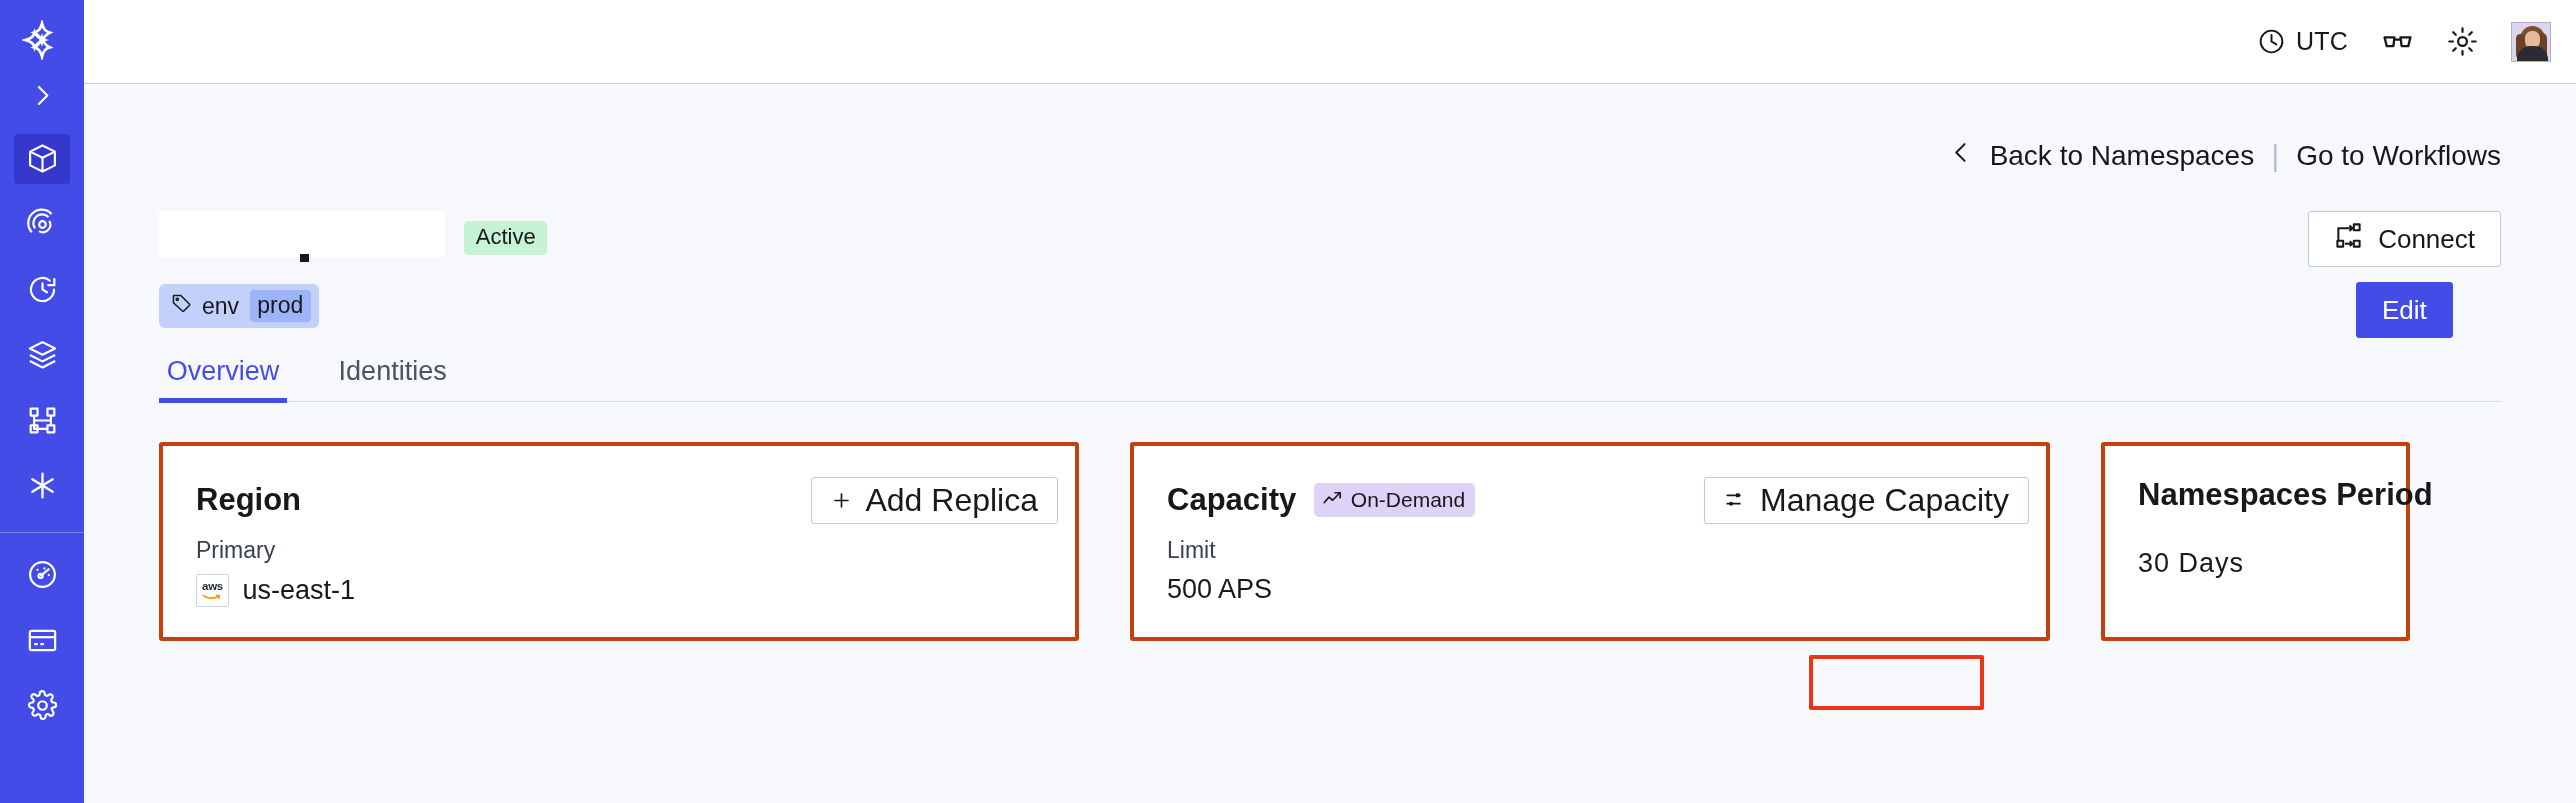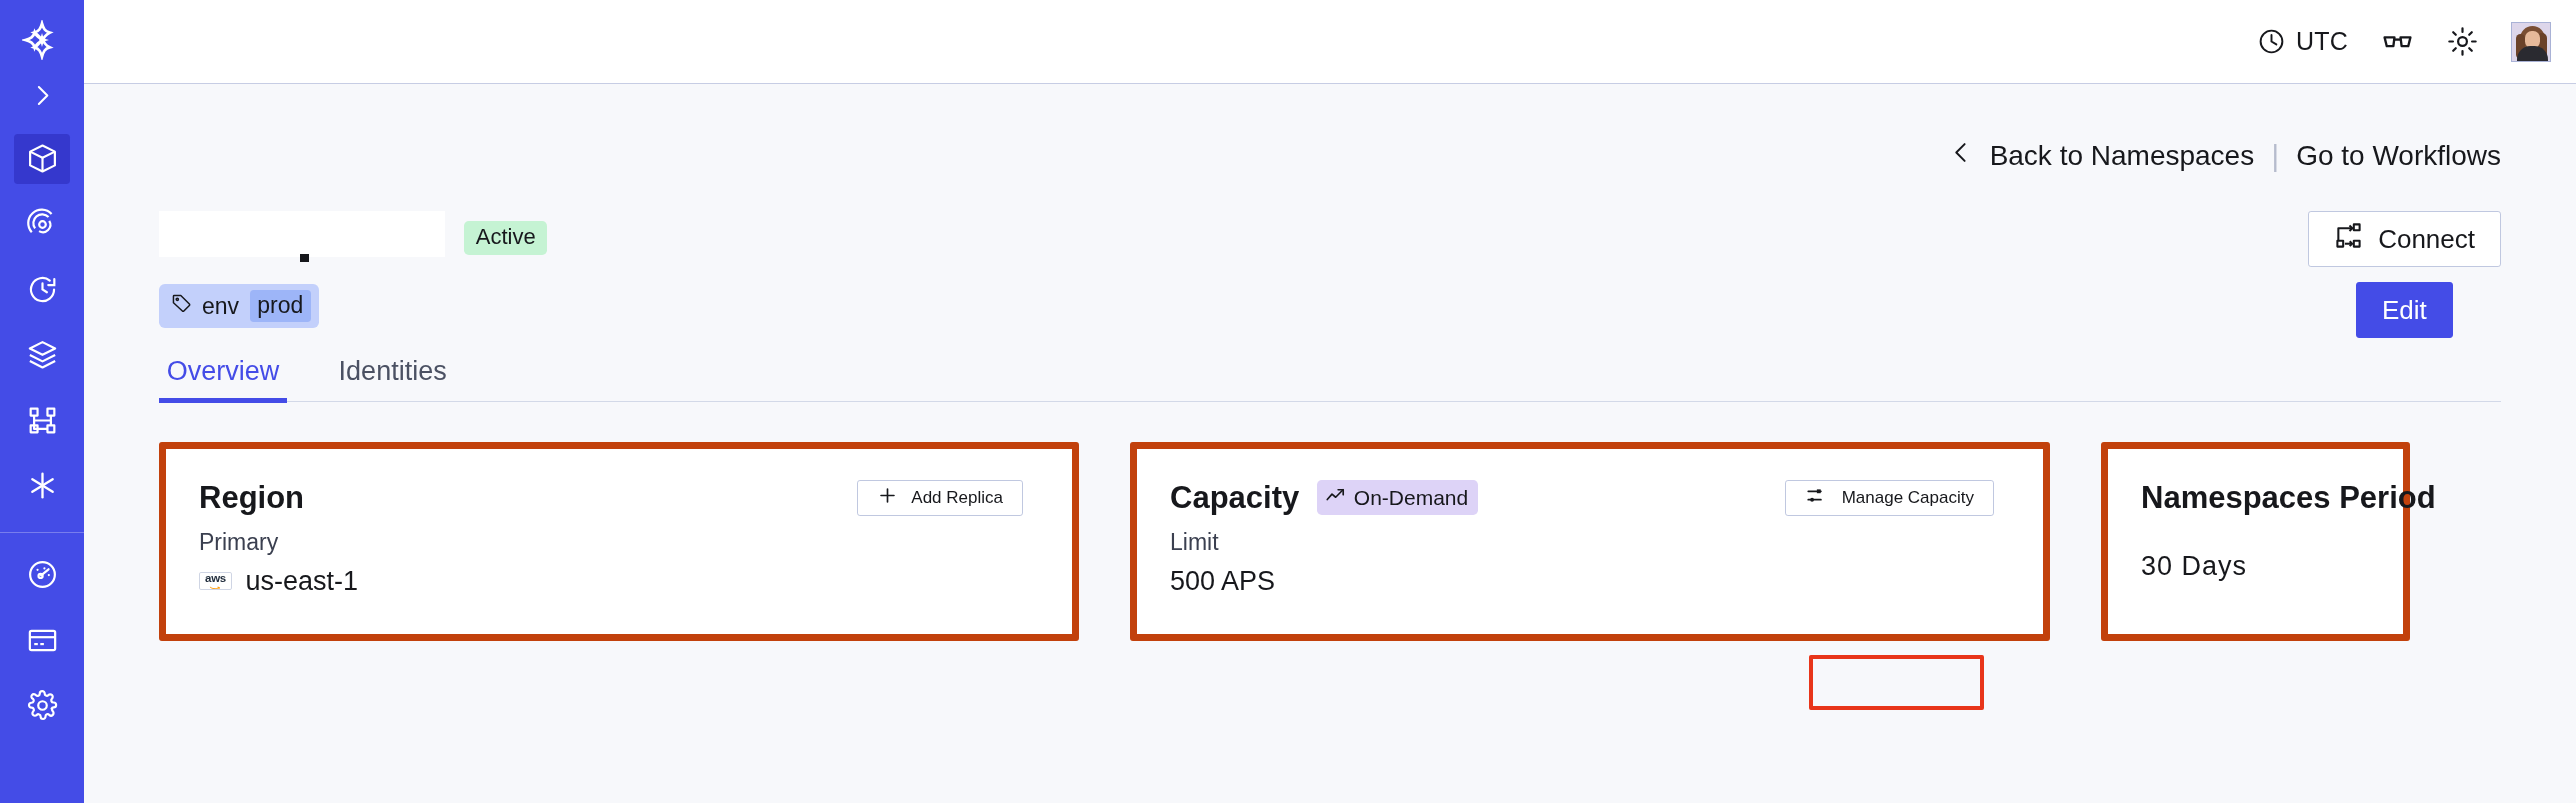--- a/index.html
+++ b/index.html
@@ -133,46 +133,46 @@
   }
   .tab.active { color: #444ce7; }
   .tab.active::after {
     content: ""; position: absolute; left: 0; right: 0; bottom: -1.9px;
     height: 4.8px; background: #444ce7;
   }
 
   
   .cards { margin-top: 40px; display: flex; gap: 51px; }
   .card {
-    background: #ffffff; border: 7px solid #c2410c; border-radius: 2.9px;
-    height: 199px; padding: 31px 49px 0 33px; position: relative;
+    background: #ffffff; border: 4px solid #c2410c; border-radius: 2.9px;
+    height: 199px; padding: 31px 17px 0 33px; position: relative;
   }
   .card-region   { width: 920px; }
   .card-capacity { width: 920px; }
   .card-retention{ width: 309px; }
   .card-head { display: flex; align-items: center; }
   .card-title { font-size: 31px; font-weight: 600; color: #17181c; white-space: nowrap; }
   .badge-ondemand {
     margin-left: 17.3px;
     background: #ddd3f7; color: #17181c;
     font-size: 21px; border-radius: 4.8px;
     padding: 4.8px 9.6px 5.8px 8.6px; line-height: 1;
     display: inline-flex; align-items: center; gap: 7.7px; white-space: nowrap;
   }
   .card-action { margin-left: auto; }
   .btn-sm {
     display: inline-flex; align-items: center; gap: 13.4px;
     background: #ffffff; border: 1px solid #c0c8e0; color: #17181c;
-    font-size: 17px; height: 36px; padding: 0 19px; border-radius: 2.9px; cursor: pointer;
+    font-size: 32px; height: 47px; padding: 0 19px; border-radius: 2.9px; cursor: pointer;
     white-space: nowrap;
   }
   .sublabel { font-size: 23px; color: #3b4050; margin-top: 13.4px; }
   .value-row { display: flex; align-items: center; gap: 13.4px; margin-top: 9.6px; font-size: 27px; color: #17181c; }
   .aws-logo {
-    width: 33px; height: 18px; border: 1px solid #cfd5e4; background:#fff;
+    width: 33px; height: 33px; border: 1px solid #cfd5e4; background:#fff;
     display:flex; flex-direction:column; align-items:center; justify-content:center;
     border-radius:1.9px; flex: 0 0 33px;
   }
   .aws-text { font-size: 11.5px; font-weight: 700; color:#232f3e; line-height:1; letter-spacing:-0.3px; }
   .aws-swoosh { width: 21px; height: 6.7px; margin-top: 1px; }
   .retention-value { font-size: 27px; color: #17181c; margin-top: 35px; letter-spacing: 1px; }
 
   
   .hl-box {
     position: absolute;

